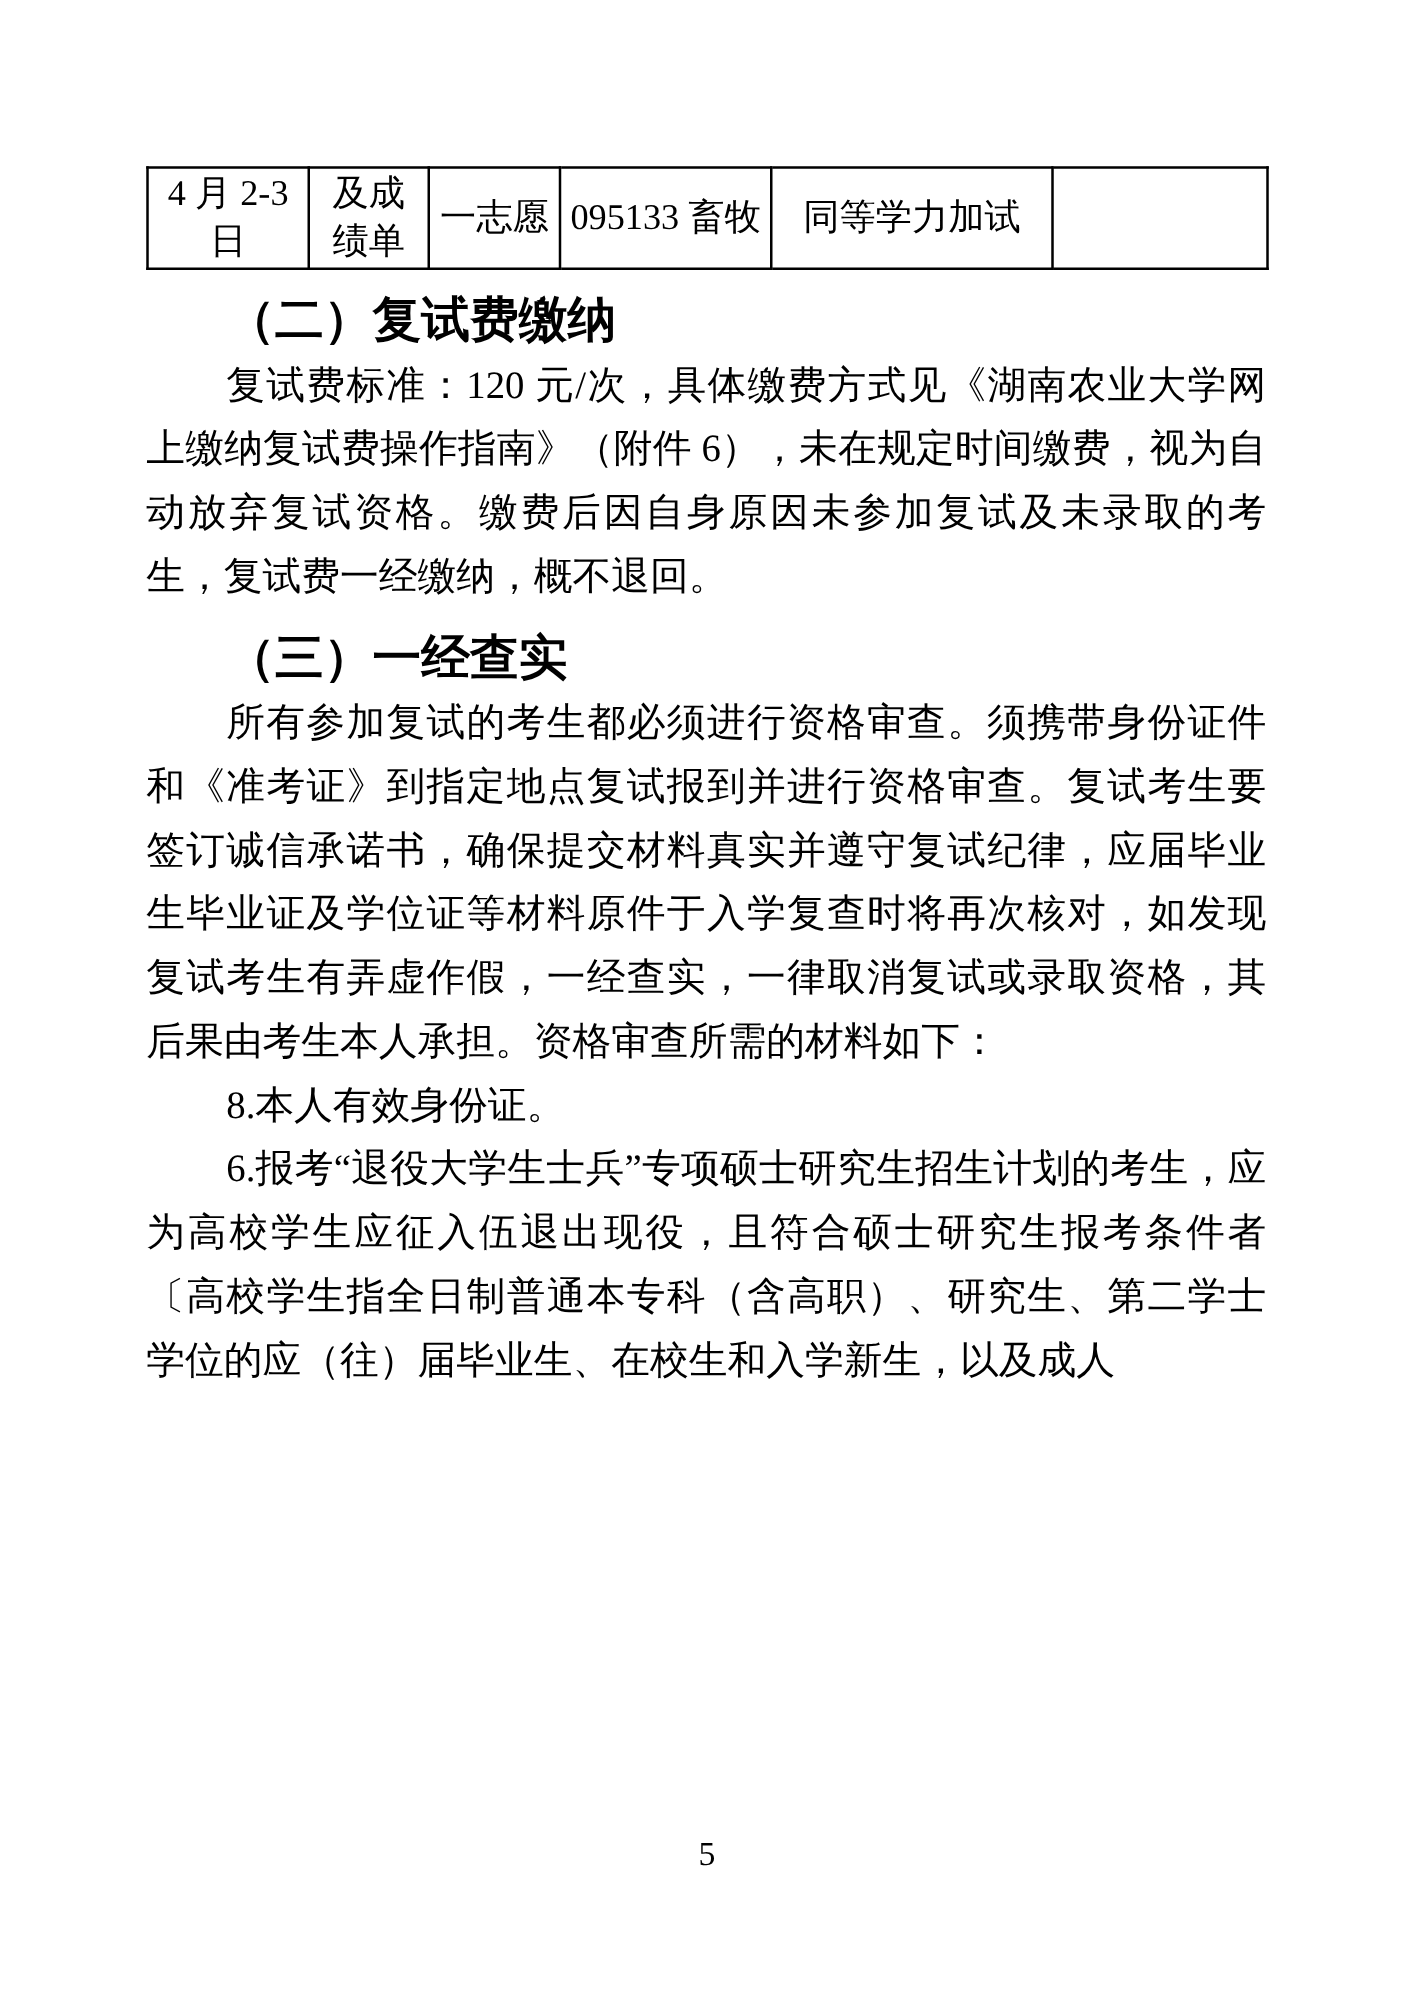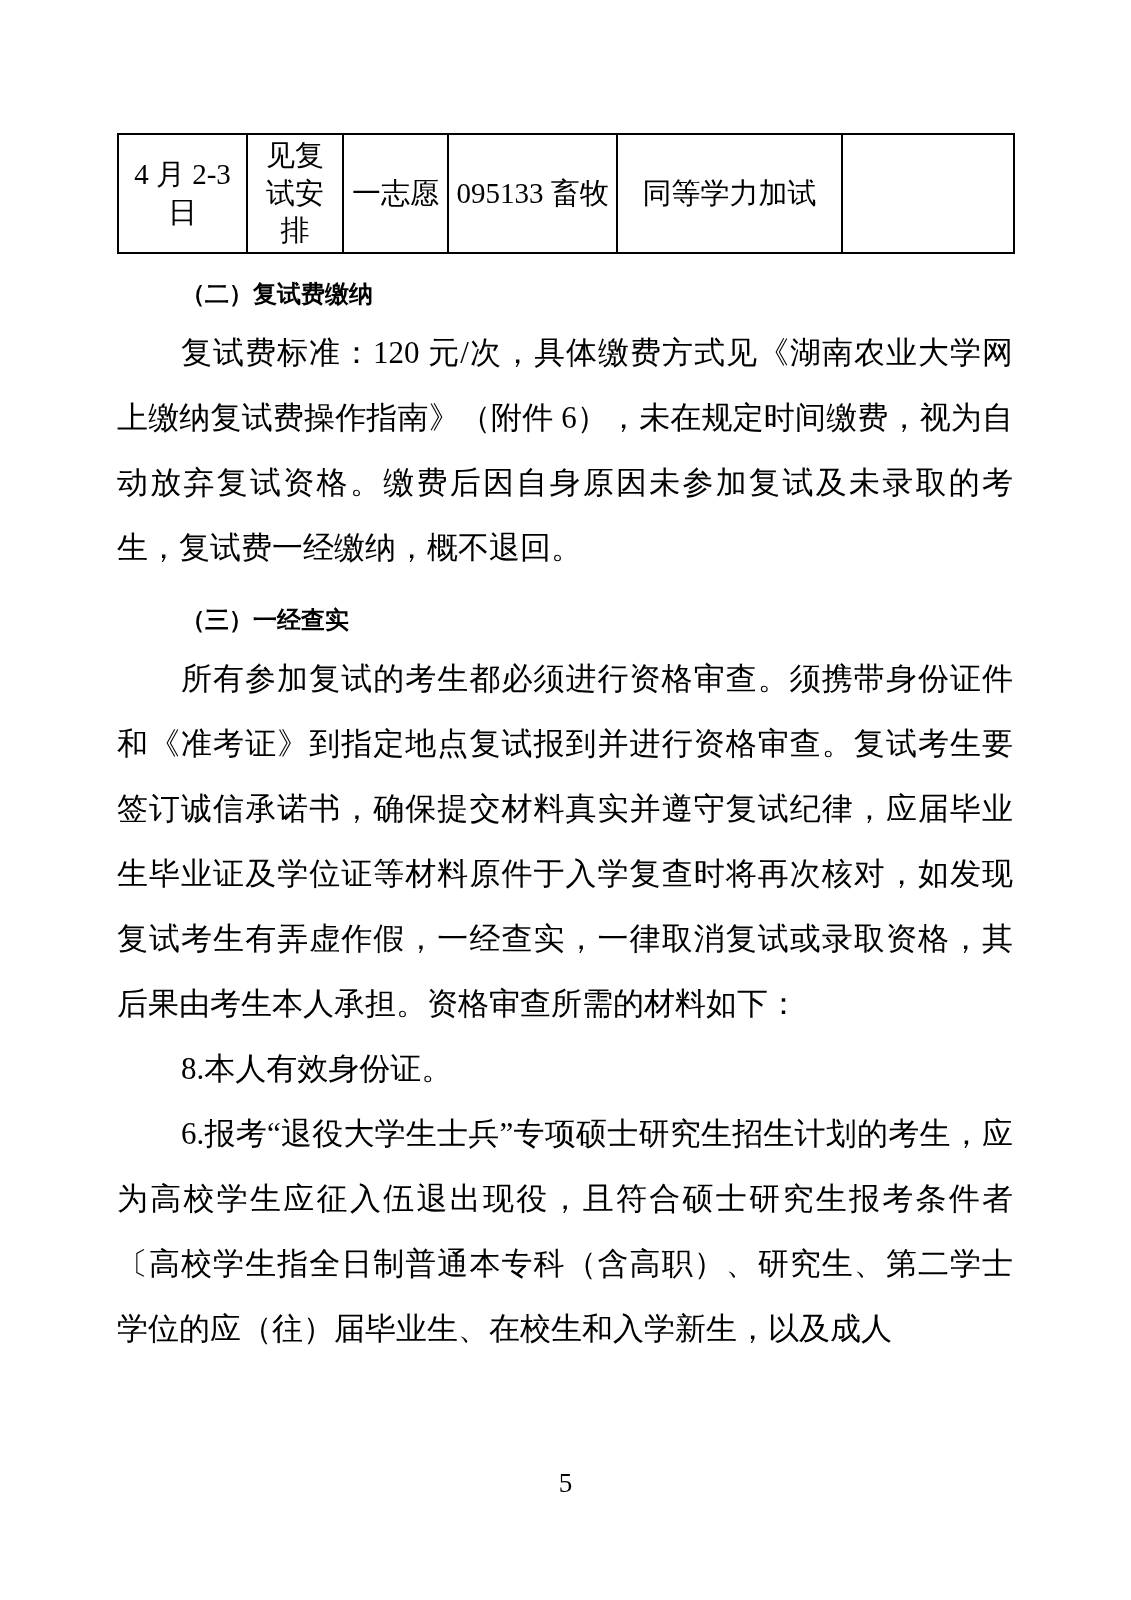--- a/index.html
+++ b/index.html
@@ -35,28 +35,28 @@
     font-size: 29px;
     line-height: 1.3;
     padding: 2px 6px;
     height: 64px;
     box-sizing: border-box;
     word-break: break-all;
   }
   .section-heading {
     margin: 15px 0 0 0;
     padding-left: 64px;
-    font-size: 24px;
+    font-size: 39px;
     font-weight: bold;
     line-height: 51px;
   }
   .para {
     margin: 0;
     font-size: 31px;
-    line-height: 65px;
+    line-height: 51px;
     text-align: justify;
     text-indent: 64px;
     word-break: break-all;
   }
   .page-number {
     position: absolute;
     top: 1468px;
     left: 0;
     width: 100%;
     text-align: center;
@@ -74,21 +74,21 @@
         <col style="width:129px">
         <col style="width:96px">
         <col style="width:105px">
         <col style="width:169px">
         <col style="width:225px">
         <col style="width:172px">
       </colgroup>
       <tbody>
         <tr>
           <td>4 月 2-3 日</td>
-          <td>见复试安排</td>
+          <td>及成绩单</td>
           <td>一志愿</td>
           <td>095133 畜牧</td>
           <td>同等学力加试</td>
           <td></td>
         </tr>
       </tbody>
     </table>
 
     <h2 class="section-heading">（二）复试费缴纳</h2>
     <p class="para">复试费标准：120 元/次，具体缴费方式见《湖南农业大学网上缴纳复试费操作指南》（附件 6），未在规定时间缴费，视为自动放弃复试资格。缴费后因自身原因未参加复试及未录取的考生，复试费一经缴纳，概不退回。</p>

